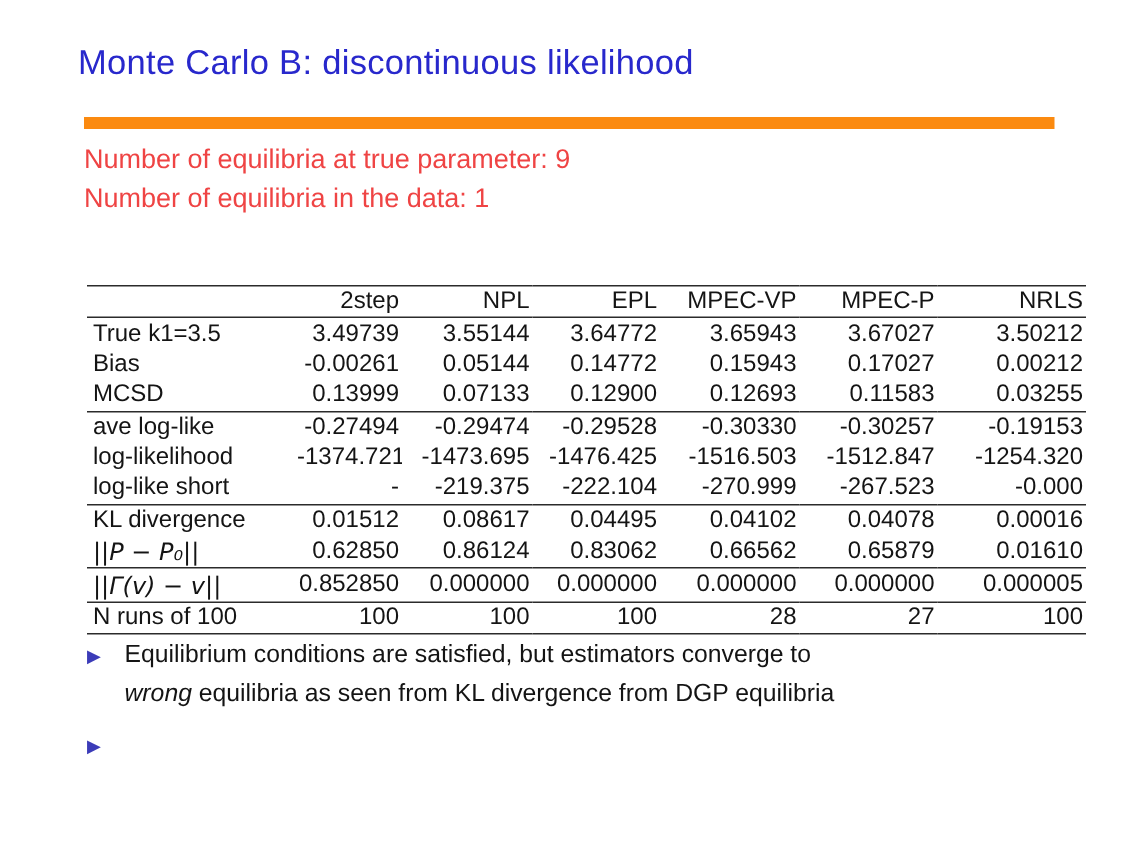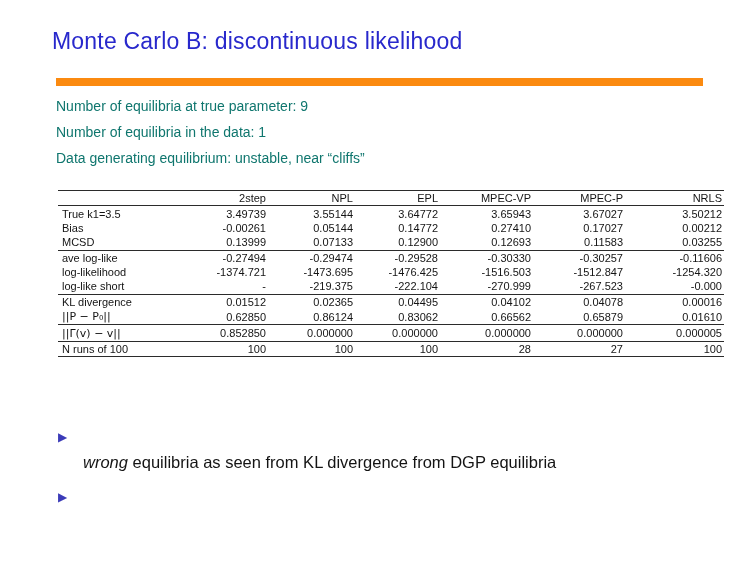--- a/index.html
+++ b/index.html
@@ -17,42 +17,42 @@
     color: #2828CC;
     white-space: nowrap;
   }
   .accent-bar {
     position: absolute; left: 56px; top: 78px;
     width: 647px; height: 8px;
     background: #FB8A10;
   }
   .info-block {
     position: absolute; left: 56px; top: 93px;
-    font-size: 14px; line-height: 26px;
-    color: #0f766e;
+    font-size: 18px; line-height: 26px;
+    color: #ef4444;
   }
   .results-table {
     position: absolute; left: 58px; top: 190px;
     border-collapse: collapse;
     table-layout: fixed;
     width: 666px;
     border-top: 1.6px solid #2b2b2b;
     border-bottom: 1.6px solid #2b2b2b;
-    font-size: 11px;
+    font-size: 16px;
   }
   .results-table th, .results-table td {
     padding: 1.2px 0 1.2px 6px;
     white-space: nowrap;
     overflow: hidden;
     font-weight: normal;
   }
   .results-table th.num, .results-table td.num { text-align: right; padding-right: 2px; }
   .results-table th.lab, .results-table td.lab { text-align: left; padding-left: 4px; }
   .results-table tbody.group { border-top: 1.1px solid #2b2b2b; }
-  .math-label { font-family: "DejaVu Sans", sans-serif; }
+  .math-label { font-style: italic; font-family: "DejaVu Sans", sans-serif; }
   .bullets {
     position: absolute; left: 58px; top: 424px;
     width: 650px;
     font-size: 16.5px; line-height: 25.5px;
   }
   .bullet-item { position: relative; padding-left: 25px; margin-bottom: 8.5px; }
   .bullet-marker {
     position: absolute; left: 0; top: 1px;
     font-size: 12px;
     color: #3B3BB8;
@@ -69,21 +69,20 @@
 
 <div class="slide">
 
   <div class="slide-title" style="color: rgb(40, 40, 204);">Monte Carlo B: discontinuous likelihood</div>
 
   <div class="accent-bar" style="background: rgb(251, 138, 16);"></div>
 
   <div class="info-block">
     <div>Number of equilibria at true parameter: 9</div>
     <div>Number of equilibria in the data: 1</div>
-    <div>Data generating equilibrium: unstable, near “cliffs”</div>
   </div>
 
   <table class="results-table">
     <colgroup>
       <col style="width:134px">
         <col style="width:76px">
         <col style="width:87px">
       <col style="width:85px">
         <col style="width:93px">
         <col style="width:92px">
@@ -108,21 +107,21 @@
           <td class="num">3.64772</td>
           <td class="num">3.65943</td>
           <td class="num">3.67027</td>
           <td class="num">3.50212</td>
         </tr>
         <tr>
           <td class="lab">Bias</td>
           <td class="num">-0.00261</td>
           <td class="num">0.05144</td>
           <td class="num">0.14772</td>
-          <td class="num">0.27410</td>
+          <td class="num">0.15943</td>
           <td class="num">0.17027</td>
           <td class="num">0.00212</td>
         </tr>
         <tr>
           <td class="lab">MCSD</td>
           <td class="num">0.13999</td>
           <td class="num">0.07133</td>
           <td class="num">0.12900</td>
           <td class="num">0.12693</td>
           <td class="num">0.11583</td>
@@ -130,21 +129,21 @@
         </tr>
       </tbody>
       <tbody class="group">
         <tr>
           <td class="lab">ave log-like</td>
           <td class="num">-0.27494</td>
           <td class="num">-0.29474</td>
           <td class="num">-0.29528</td>
           <td class="num">-0.30330</td>
           <td class="num">-0.30257</td>
-          <td class="num">-0.11606</td>
+          <td class="num">-0.19153</td>
         </tr>
         <tr>
           <td class="lab">log-likelihood</td>
           <td class="num">-1374.721</td>
           <td class="num">-1473.695</td>
           <td class="num">-1476.425</td>
           <td class="num">-1516.503</td>
           <td class="num">-1512.847</td>
           <td class="num">-1254.320</td>
         </tr>
@@ -155,21 +154,21 @@
           <td class="num">-222.104</td>
           <td class="num">-270.999</td>
           <td class="num">-267.523</td>
           <td class="num">-0.000</td>
         </tr>
       </tbody>
       <tbody class="group">
         <tr>
           <td class="lab">KL divergence</td>
           <td class="num">0.01512</td>
-          <td class="num">0.02365</td>
+          <td class="num">0.08617</td>
           <td class="num">0.04495</td>
           <td class="num">0.04102</td>
           <td class="num">0.04078</td>
           <td class="num">0.00016</td>
         </tr>
         <tr>
           <td class="lab math-label">||P − P₀||</td>
           <td class="num">0.62850</td>
           <td class="num">0.86124</td>
           <td class="num">0.83062</td>
@@ -198,21 +197,21 @@
           <td class="num">28</td>
           <td class="num">27</td>
           <td class="num">100</td>
         </tr>
       </tbody>
     </table>
 
   <div class="bullets">
     <div class="bullet-item">
       <span class="bullet-marker" style="color: rgb(59, 59, 184);">▶</span>
-      <br>
+      <span>Equilibrium conditions are satisfied, but estimators converge to</span><br>
       <span class="em">wrong</span><span> equilibria as seen from KL divergence from DGP equilibria</span>
     </div>
     <div class="bullet-item">
       <span class="bullet-marker" style="color: rgb(59, 59, 184);">▶</span>
       <br>
     </div>
   </div>
 
   <div class="page-indicator">24 / 35</div>
 

